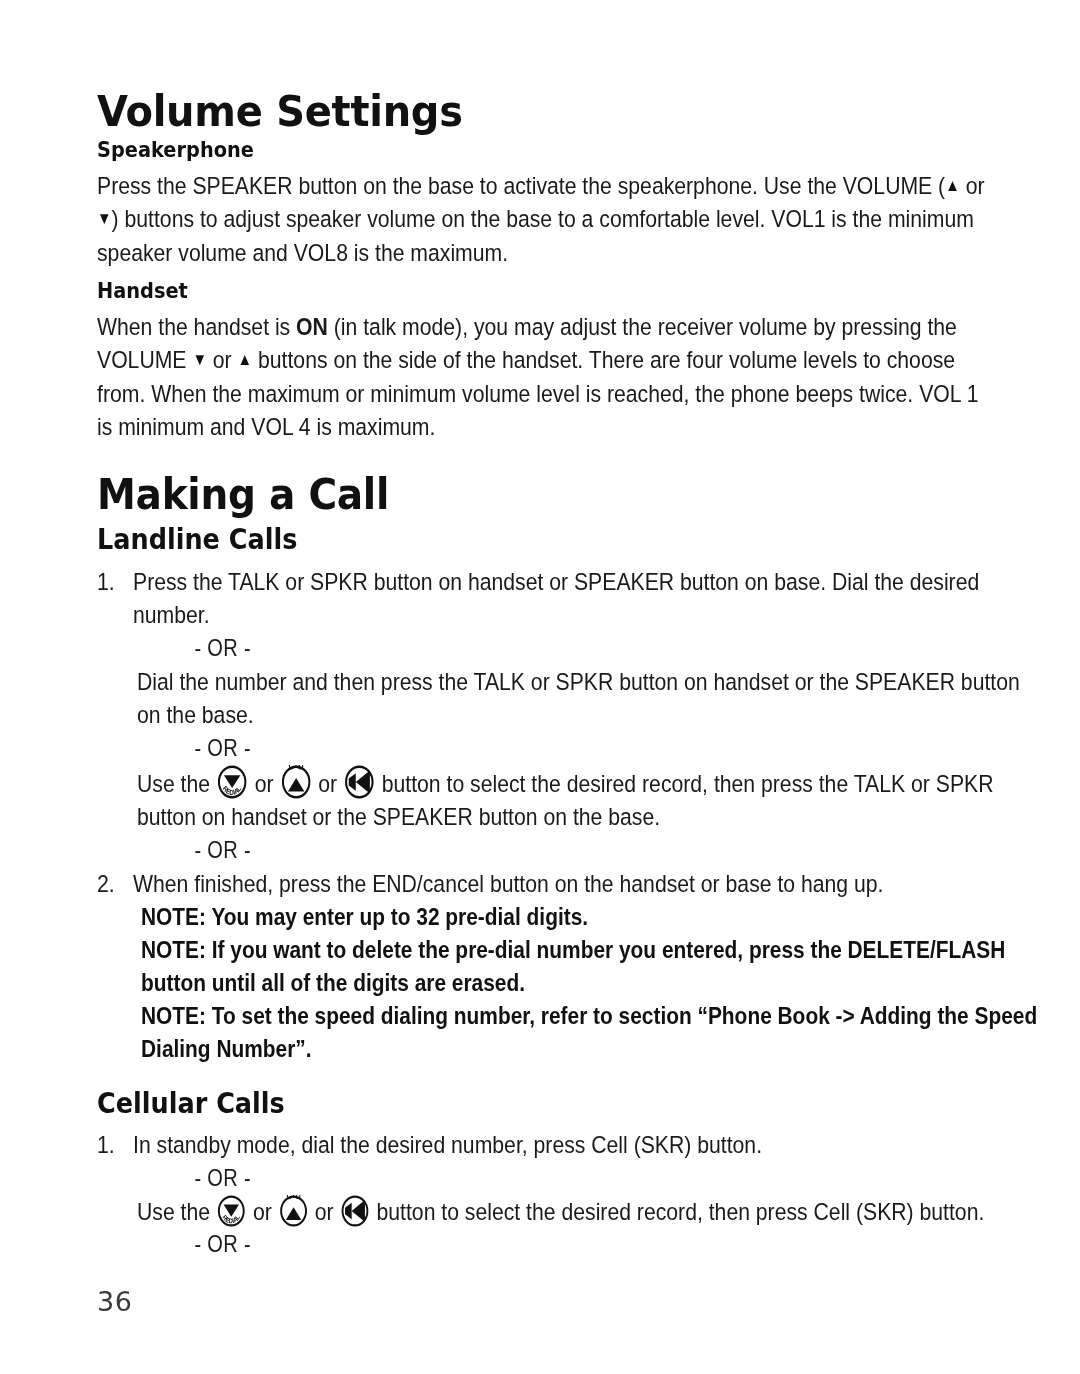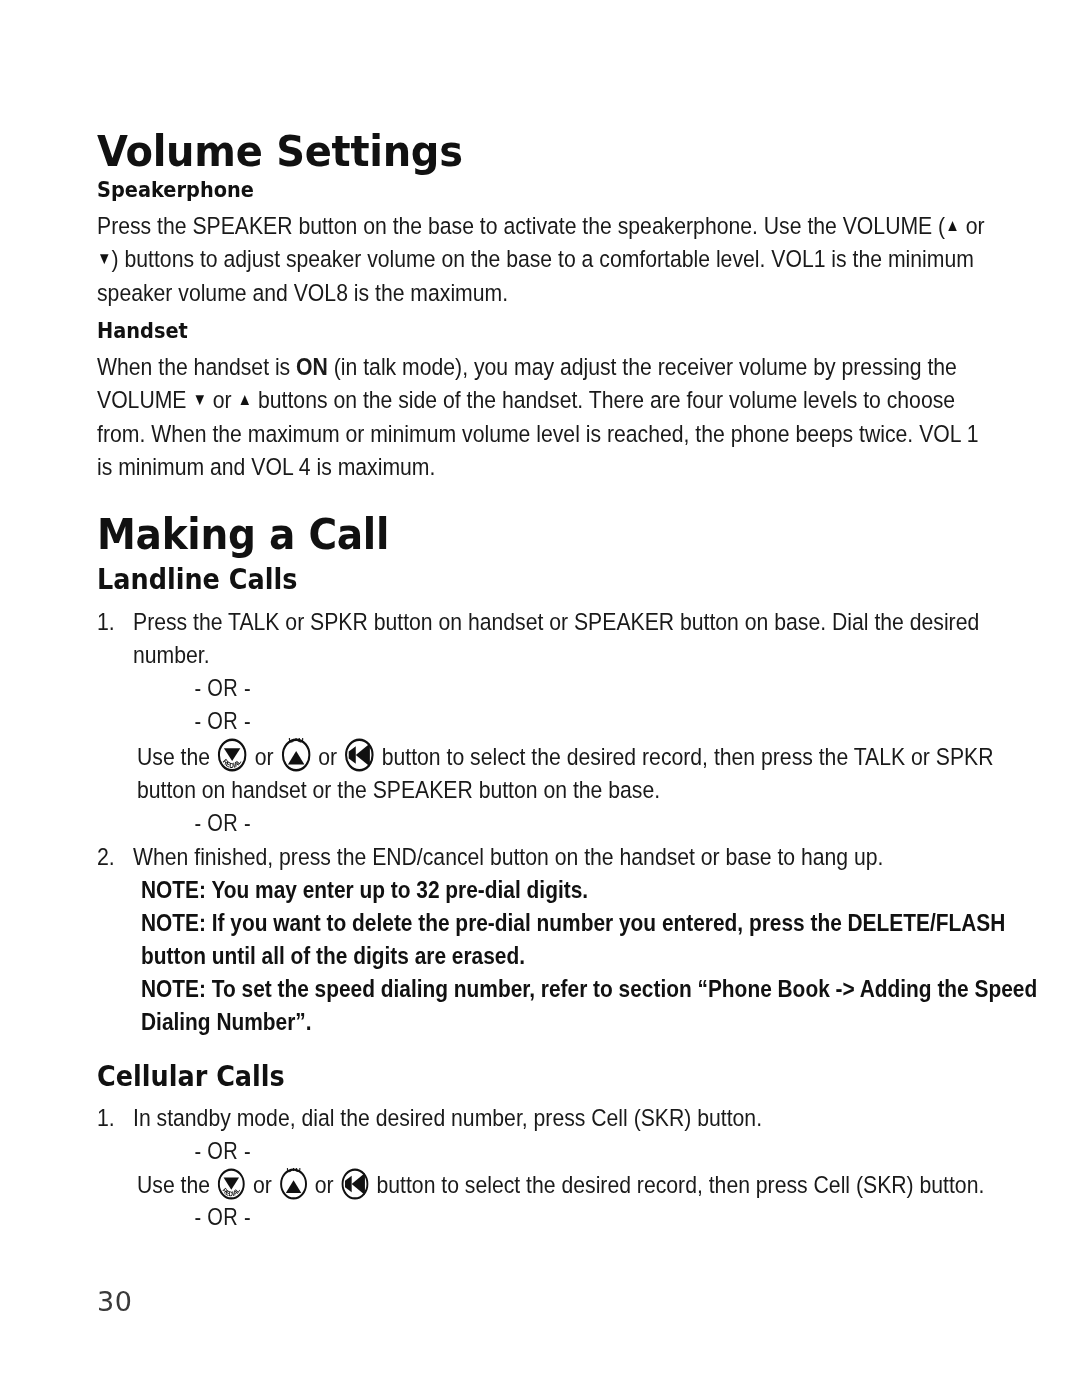--- a/index.html
+++ b/index.html
@@ -21,21 +21,20 @@
     background: #ffffff;
     overflow: hidden;
     box-sizing: border-box;
   }
 
   .content {
     position: absolute;
     left: 97px;
     top: 88px;
     width: 900px;
-    margin-top: 40px;
   }
 
   
   .h1 {
     font-family: "DejaVu Sans", sans-serif;
     font-weight: bold;
     font-size: 43px;
     line-height: 1.08;
     letter-spacing: -0.3px;
     color: #111111;
@@ -190,20 +189,23 @@
 
       <div class="li">
         <div class="li-num">1.</div>
         <div class="li-body">
           <p class="para">Press the TALK or SPKR button on handset or SPEAKER button on base. Dial the desired number.</p>
         </div>
       </div>
 
       <p class="or">- OR -</p>
 
+      <div class="indented">
+        <p class="para">Dial the number and then press the TALK or SPKR button on handset or the SPEAKER button on the base.</p>
+      </div>
 
       <p class="or">- OR -</p>
 
       <div class="indented">
         <p class="para">
           <span>Use the </span><span class="btn-icon">
             <svg width="34" height="34" viewBox="0 0 100 100" aria-hidden="true">
               <circle cx="50" cy="50" r="45" fill="#ffffff" stroke="#111111" stroke-width="7"></circle>
               <polygon points="22,30 78,30 50,68" fill="#111111"></polygon>
               <path id="redialArc" d="M 14,52 A 36,36 0 0 0 86,52" fill="none" stroke="none"></path>
@@ -289,14 +291,14 @@
             </svg>
           </span><span> button to select the desired record, then press Cell (SKR) button.</span>
         </p>
       </div>
 
       <p class="or">- OR -</p>
     </div>
 
   </div>
 
-  <div class="folio">30</div>
+  <div class="folio">36</div>
 </div>
 
 </body></html>

